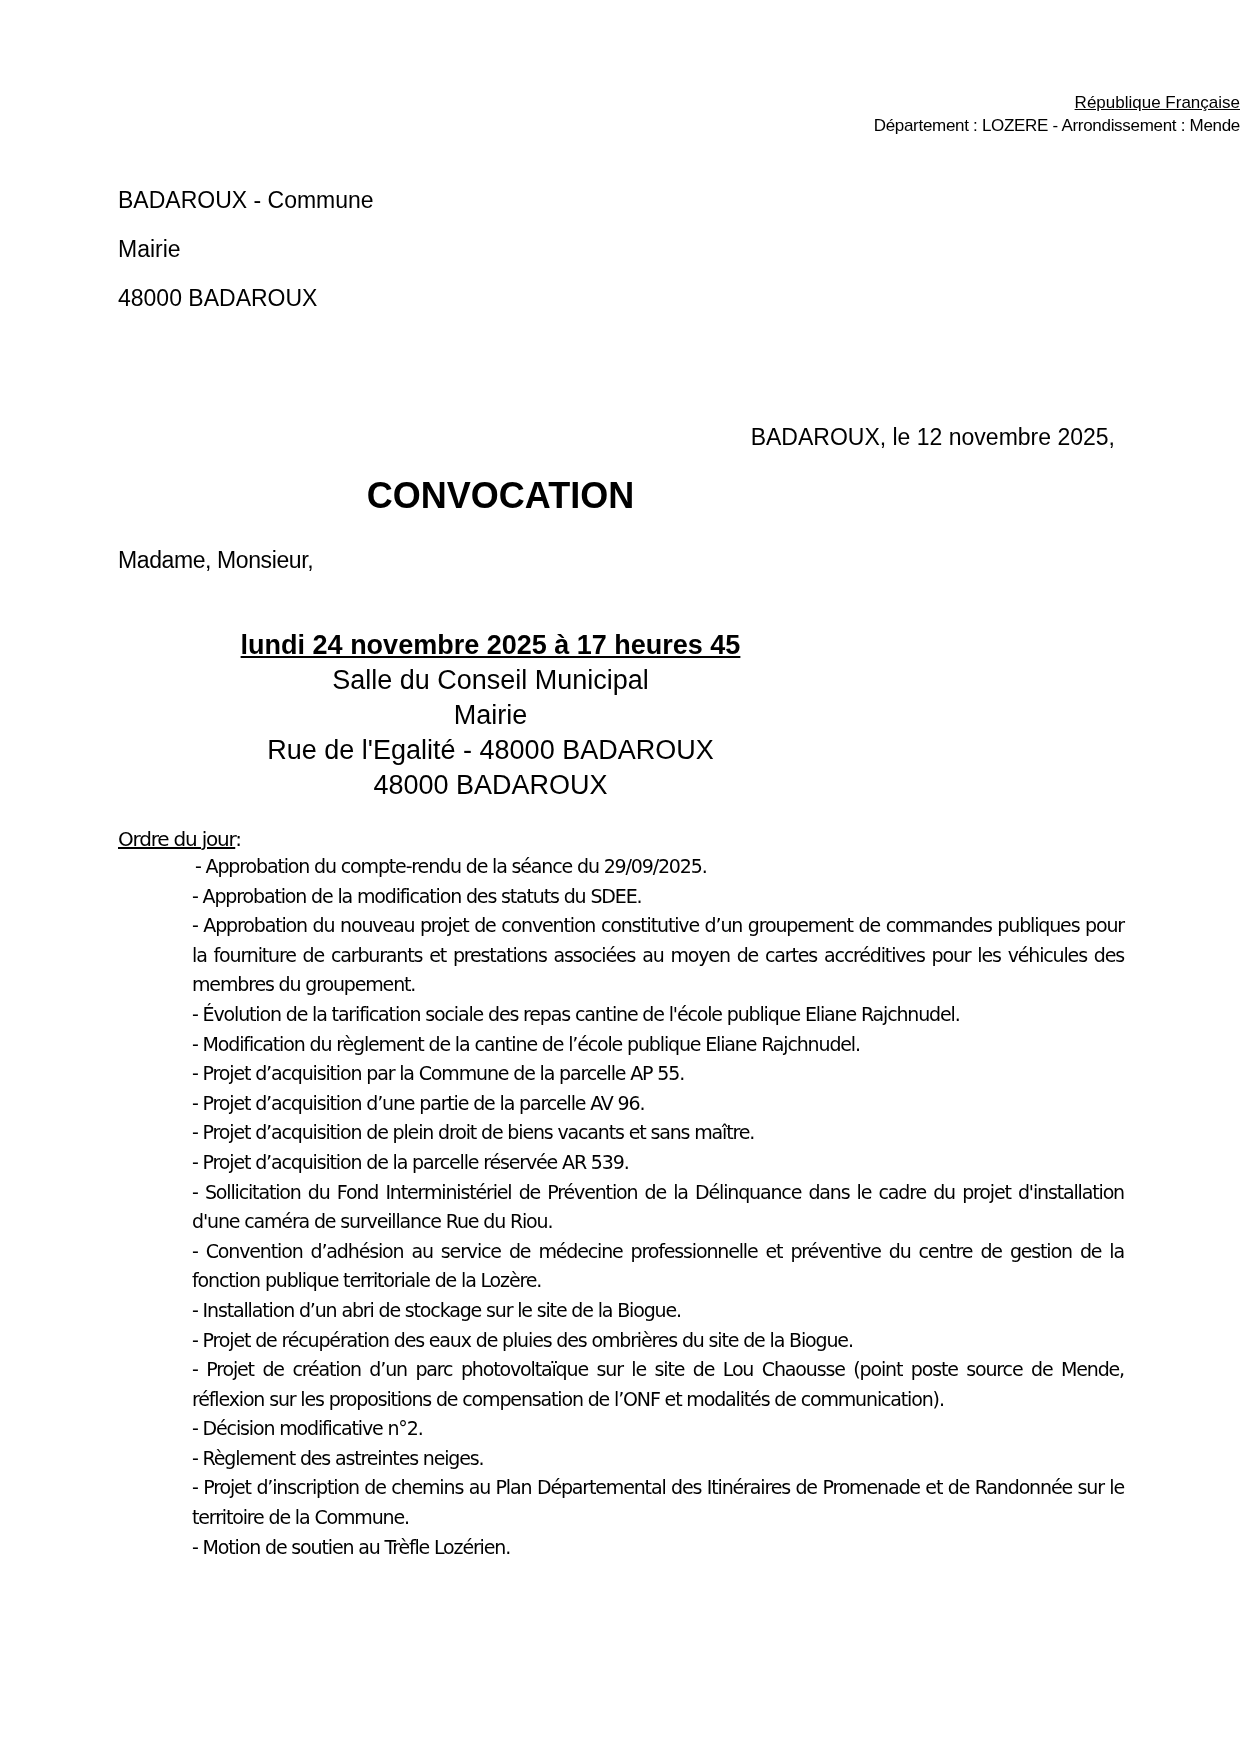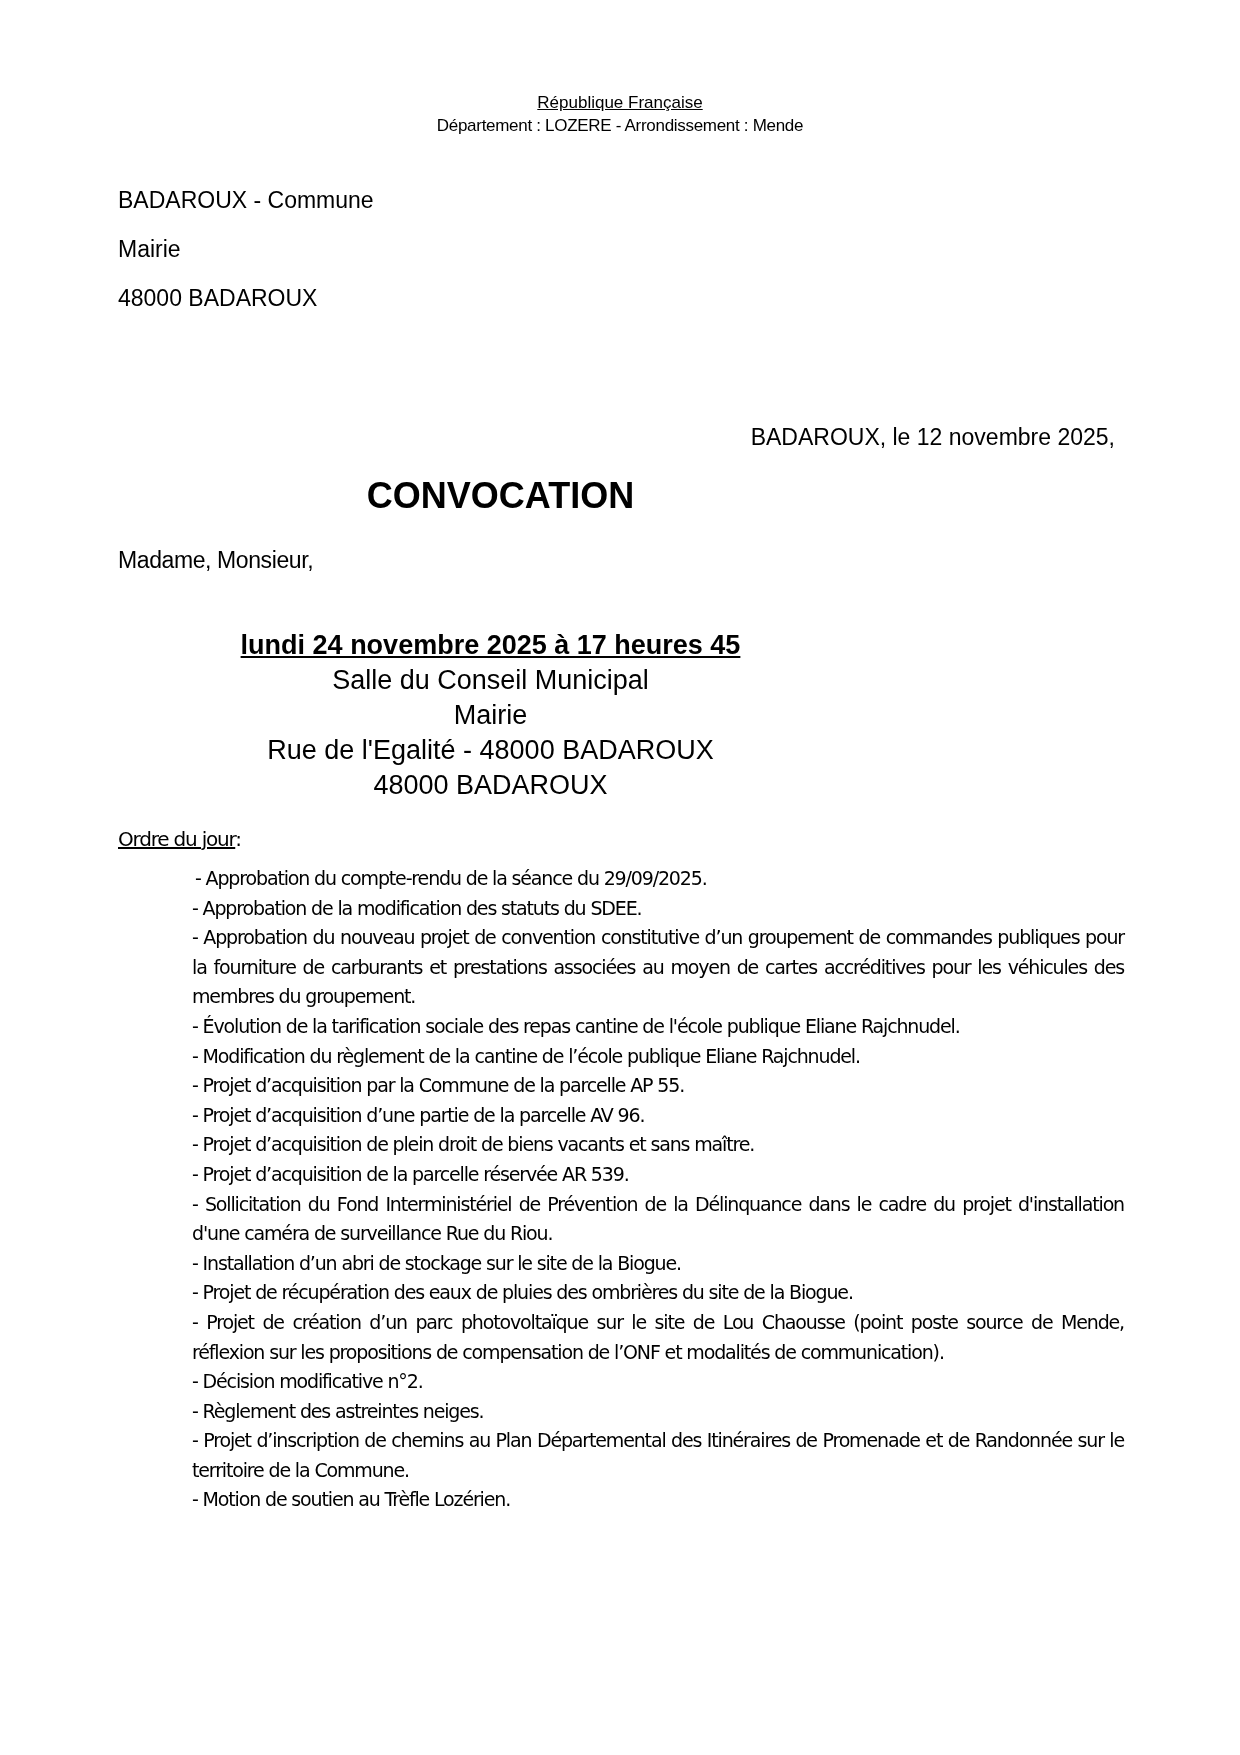--- a/index.html
+++ b/index.html
@@ -8,21 +8,21 @@
       height: 1755px;
       position: relative;
       overflow: hidden;
       color: #000000;
       font-family: "Liberation Sans", sans-serif;
     }
     .page { position: absolute; left: 0; top: 0; width: 1240px; height: 1755px; }
 
     .header-block {
       position: absolute; left: 0; top: 91px; width: 1240px;
-      text-align: center; font-size: 17px; line-height: 23px;
+      text-align: right; font-size: 17px; line-height: 23px;
     }
     .header-block .republic { text-decoration: underline; display: block; }
     .header-block .dept { display: block; letter-spacing: -0.3px; }
 
     .sender {
       position: absolute; left: 118px; top: 166px;
       font-size: 23px; line-height: 29px;
     }
     .sender div { display: block; margin-top: 20px; }
 
@@ -62,21 +62,21 @@
       list-style: none; margin: 0; padding: 0 0 0 74px;
       font-family: "DejaVu Sans", sans-serif;
       font-size: 19px; line-height: 29.6px;
       letter-spacing: -1.15px;
       word-spacing: 0px;
     }
     .agenda-list li {
       text-align: justify;
       text-align-last: left;
     }
-    .agenda-list li.first { padding-left: 3px; margin-top: 12px; }
+    .agenda-list li.first { padding-left: 3px; }
   </style>
 </head>
 <body>
 
 <div class="page">
 
   <div class="header-block">
     <span class="republic">République Française</span>
     <span class="dept">Département : LOZERE - Arrondissement : Mende</span>
   </div>
@@ -109,20 +109,21 @@
       <li class="first">- Approbation du compte-rendu de la séance du 29/09/2025.</li>
       <li>- Approbation de la modification des statuts du SDEE.</li>
       <li>- Approbation du nouveau projet de convention constitutive d’un groupement de commandes publiques pour la fourniture de carburants et prestations associées au moyen de cartes accréditives pour les véhicules des membres du groupement.</li>
       <li>- Évolution de la tarification sociale des repas cantine de l'école publique Eliane Rajchnudel.</li>
       <li>- Modification du règlement de la cantine de l’école publique Eliane Rajchnudel.</li>
       <li>- Projet d’acquisition par la Commune de la parcelle AP 55.</li>
       <li>- Projet d’acquisition d’une partie de la parcelle AV 96.</li>
       <li>- Projet d’acquisition de plein droit de biens vacants et sans maître.</li>
       <li>- Projet d’acquisition de la parcelle réservée AR 539.</li>
       <li>- Sollicitation du Fond Interministériel de Prévention de la Délinquance dans le cadre du projet d'installation d'une caméra de surveillance Rue du Riou.</li>
+      <li>- Convention d’adhésion au service de médecine professionnelle et préventive du centre de gestion de la fonction publique territoriale de la Lozère.</li>
       <li>- Installation d’un abri de stockage sur le site de la Biogue.</li>
       <li>- Projet de récupération des eaux de pluies des ombrières du site de la Biogue.</li>
       <li>- Projet de création d’un parc photovoltaïque sur le site de Lou Chaousse (point poste source de Mende, réflexion sur les propositions de compensation de l’ONF et modalités de communication).</li>
       <li>- Décision modificative n°2.</li>
       <li>- Règlement des astreintes neiges.</li>
       <li>- Projet d’inscription de chemins au Plan Départemental des Itinéraires de Promenade et de Randonnée sur le territoire de la Commune.</li>
       <li>- Motion de soutien au Trèfle Lozérien.</li>
     </ul>
   </div>
 

